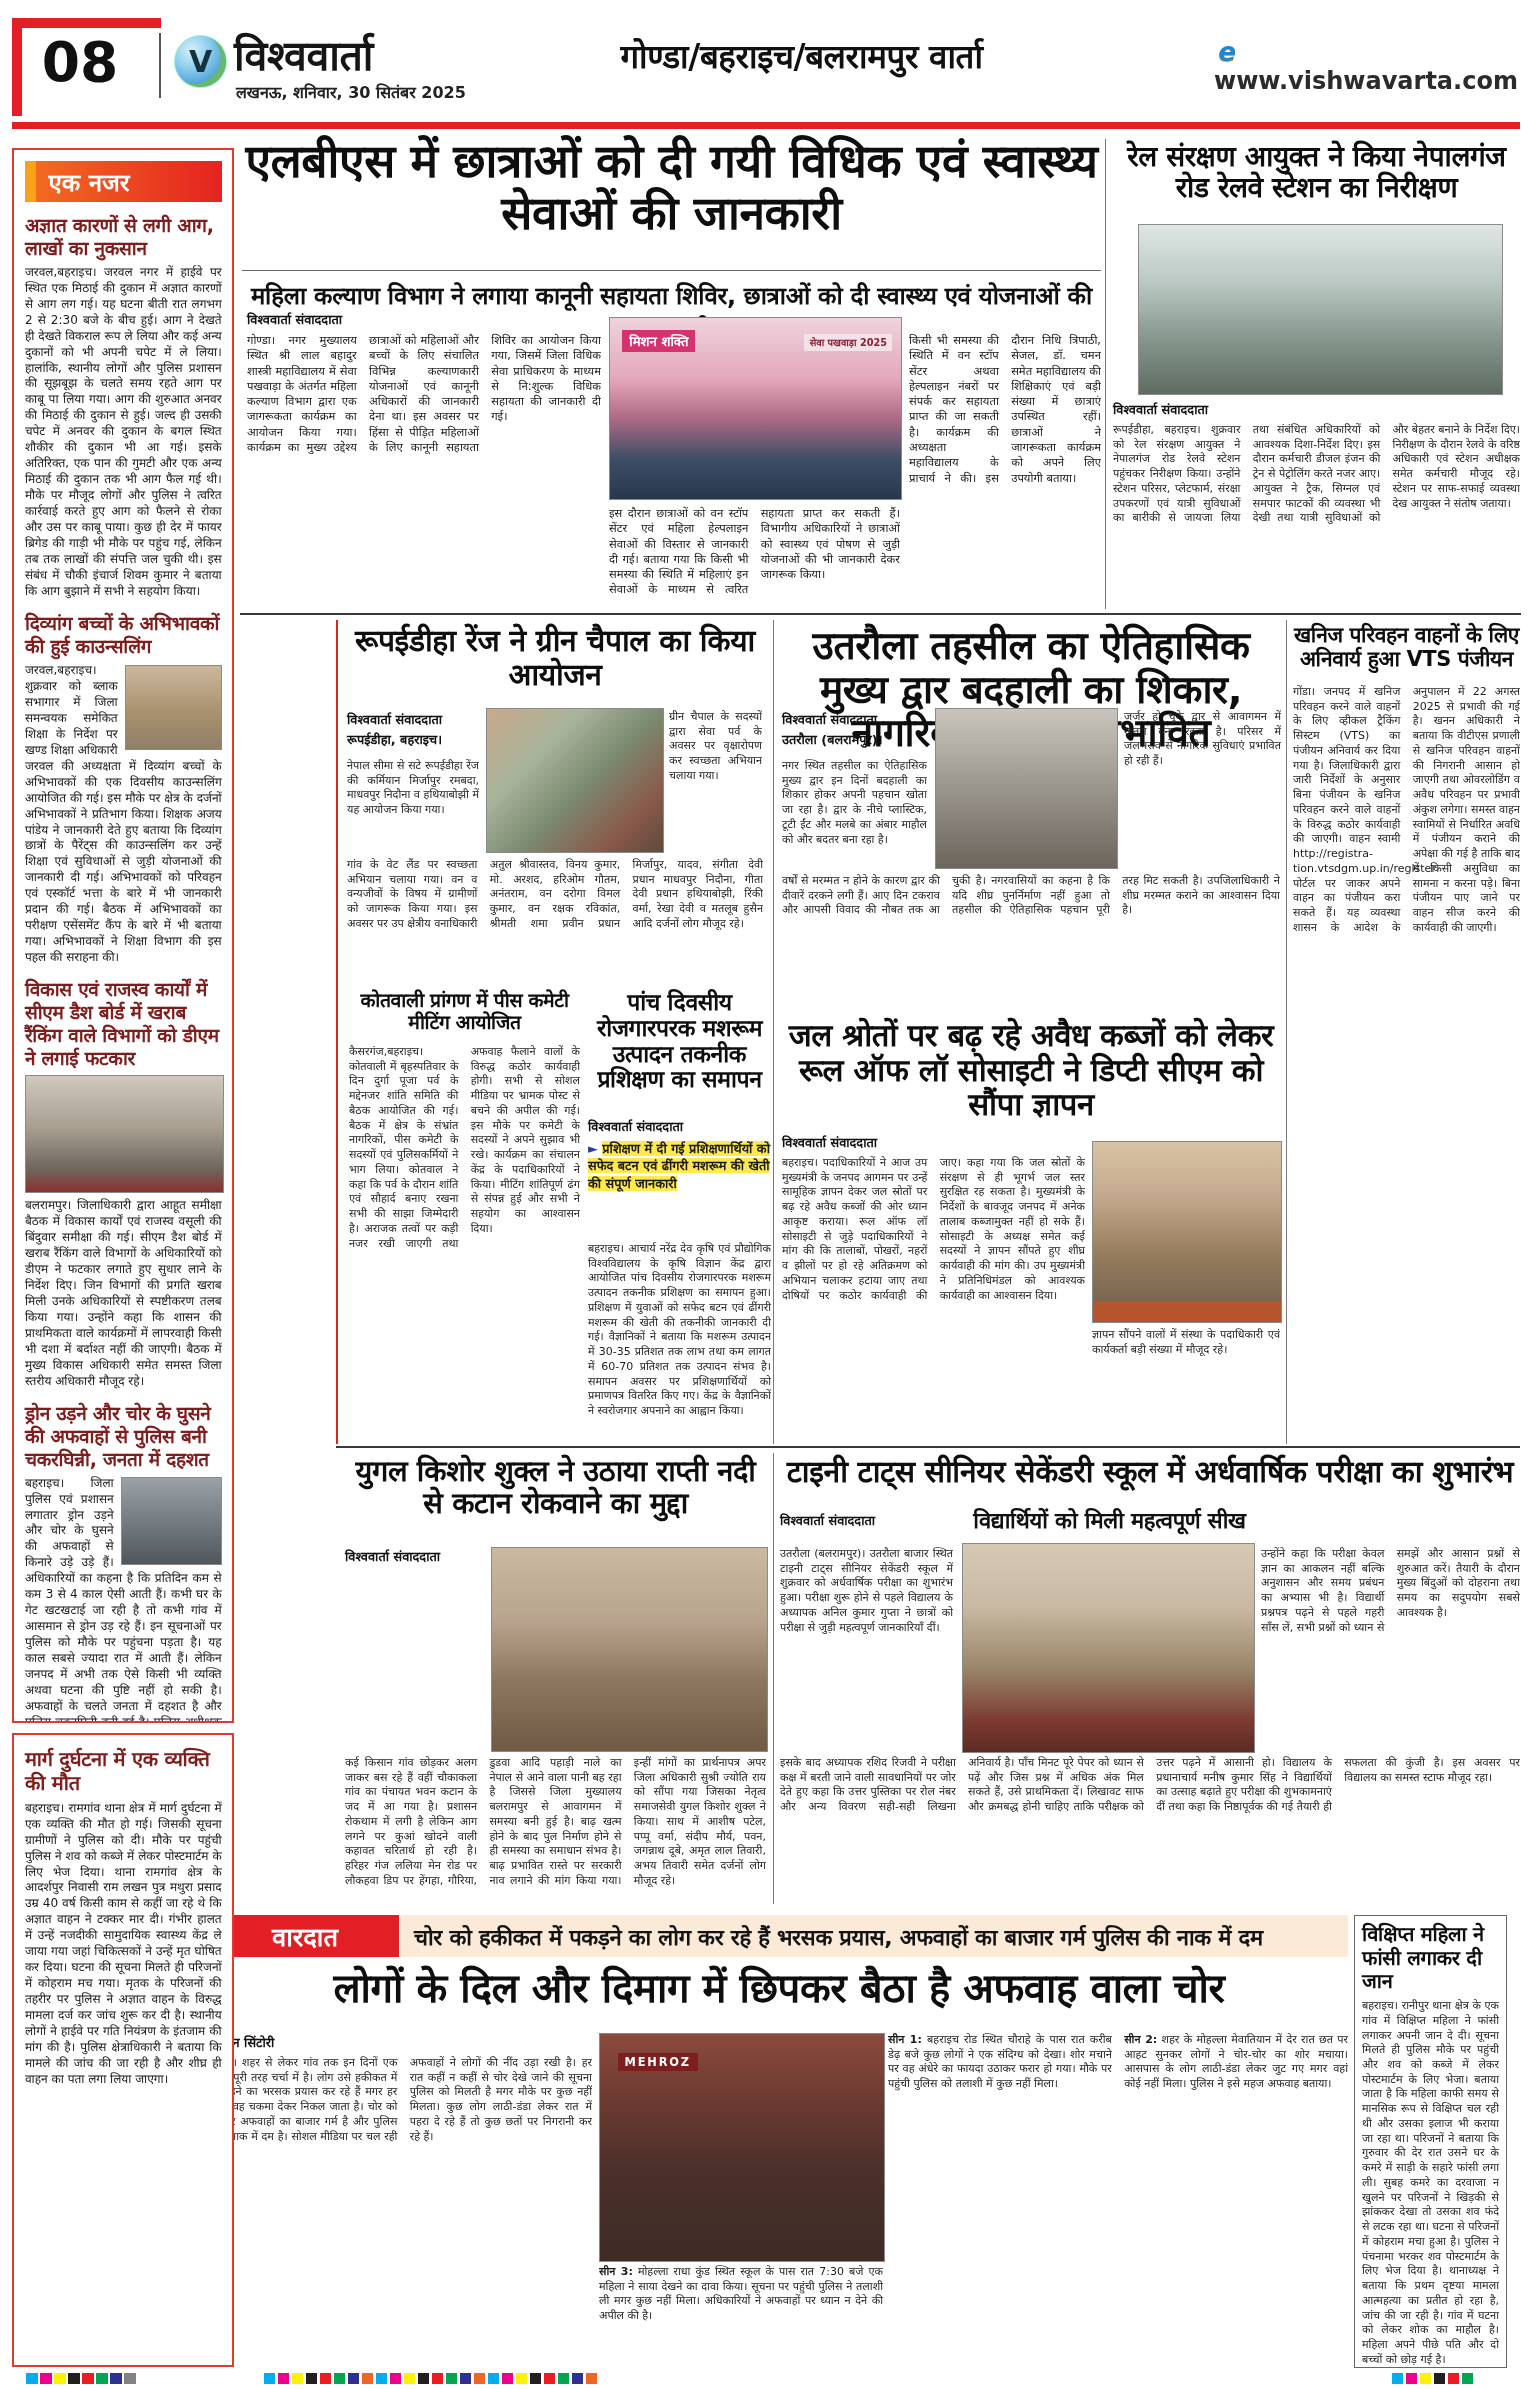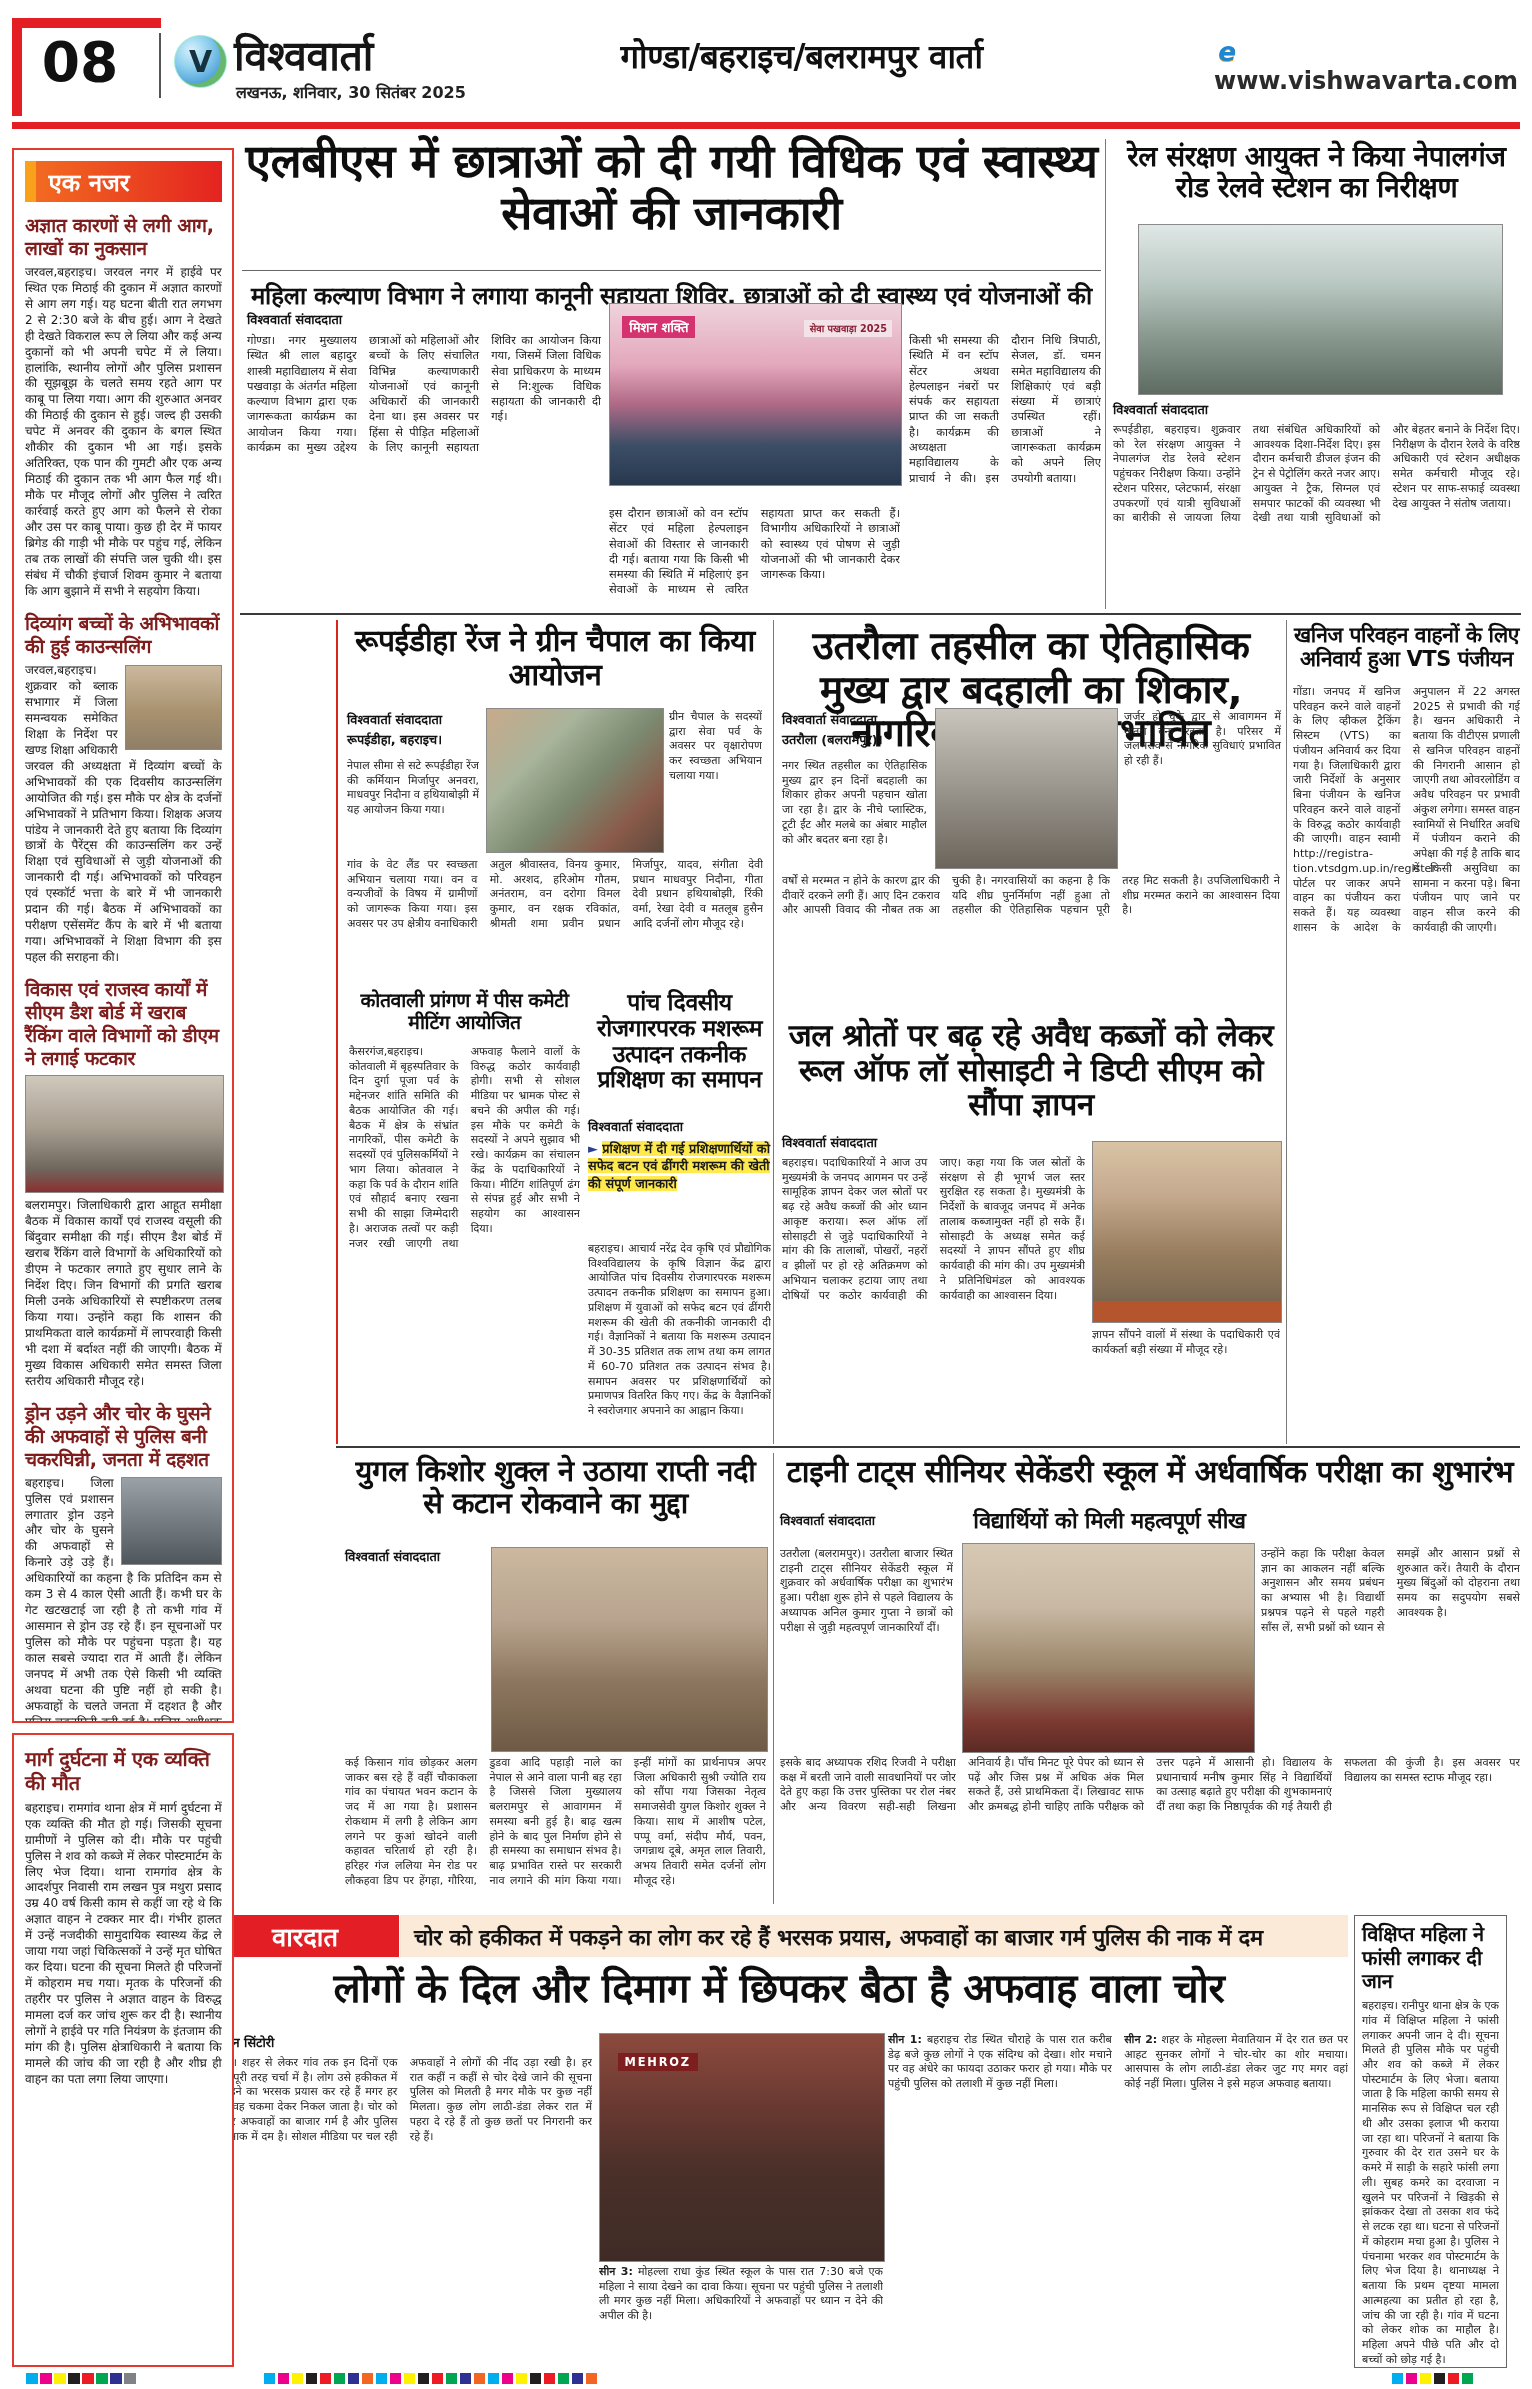--- a/index.html
+++ b/index.html
@@ -91,42 +91,42 @@
         <span class="ph-inline fl-r" style="display:block;width:99px;height:86px;background:linear-gradient(180deg,#9aa2a8 0%,#6e7а7f 50%,#4f565c 100%);background:linear-gradient(180deg,#9aa2a8,#4f565c);"></span>
         <span>बहराइच। जिला पुलिस एवं प्रशासन लगातार ड्रोन उड़ने और चोर के घुसने की अफवाहों से किनारे उड़े उड़े हैं। अधिकारियों का कहना है कि प्रतिदिन कम से कम 3 से 4 काल ऐसी आती हैं। कभी घर के गेट खटखटाई जा रही है तो कभी गांव में आसमान से ड्रोन उड़ रहे हैं। इन सूचनाओं पर पुलिस को मौके पर पहुंचना पड़ता है। यह काल सबसे ज्यादा रात में आती हैं। लेकिन जनपद में अभी तक ऐसे किसी भी व्यक्ति अथवा घटना की पुष्टि नहीं हो सकी है। अफवाहों के चलते जनता में दहशत है और पुलिस चकरघिन्नी बनी हुई है। पुलिस अधीक्षक ने लोगों से अपील की है कि अफवाहों पर ध्यान न दें तथा किसी भी संदिग्ध गतिविधि की सूचना तत्काल पुलिस को दें।</span>
       </div>
     </div>
   </div>
 
   <div class="abs hl" style="left:242px;top:136px;width:859px;font-size:46px;">एलबीएस में छात्राओं को दी गयी विधिक एवं स्वास्थ्य सेवाओं की जानकारी</div>
   <div class="abs subhead" style="left:242px;top:270px;width:859px;font-size:24px;border-top:1.8px solid #666;padding-top:7px;">महिला कल्याण विभाग ने लगाया कानूनी सहायता शिविर, छात्राओं को दी स्वास्थ्य एवं योजनाओं की जानकारी</div>
   <div class="abs byline" style="left:247px;top:310px;">विश्ववार्ता संवाददाता</div>
   <div class="abs body-txt cols3" style="left:247px;top:333px;width:354px;height:277px;font-size:11.4px;">गोण्डा। नगर मुख्यालय स्थित श्री लाल बहादुर शास्त्री महाविद्यालय में सेवा पखवाड़ा के अंतर्गत महिला कल्याण विभाग द्वारा एक जागरूकता कार्यक्रम का आयोजन किया गया। कार्यक्रम का मुख्य उद्देश्य छात्राओं को महिलाओं और बच्चों के लिए संचालित विभिन्न कल्याणकारी योजनाओं एवं कानूनी अधिकारों की जानकारी देना था। इस अवसर पर हिंसा से पीड़ित महिलाओं के लिए कानूनी सहायता शिविर का आयोजन किया गया, जिसमें जिला विधिक सेवा प्राधिकरण के माध्यम से नि:शुल्क विधिक सहायता की जानकारी दी गई।</div>
-  <div class="photo" style="left:609px;top:303px;width:291px;height:181px;background:linear-gradient(180deg,#efd3dc 0%,#e3a7bb 34%,#b06a86 55%,#3c4e66 78%,#27384e 100%);">
+  <div class="photo" style="left:609px;top:317px;width:291px;height:181px;background:linear-gradient(180deg,#efd3dc 0%,#e3a7bb 34%,#b06a86 55%,#3c4e66 78%,#27384e 100%);">
     <span class="ov" style="left:12.3px;top:12.3px;background:#d5336f;color:#fff;font-size:13.2px;padding:1.8px 7px;">मिशन शक्ति</span>
     <span class="ov" style="right:8.8px;top:16px;background:#f3e3e8;color:#8c1d33;font-size:9.7px;padding:1.8px 5.3px;">सेवा पखवाड़ा 2025</span>
   </div>
   <div class="abs body-txt cols2" style="left:609px;top:506px;width:291px;height:104px;font-size:11.4px;">इस दौरान छात्राओं को वन स्टॉप सेंटर एवं महिला हेल्पलाइन सेवाओं की विस्तार से जानकारी दी गई। बताया गया कि किसी भी समस्या की स्थिति में महिलाएं इन सेवाओं के माध्यम से त्वरित सहायता प्राप्त कर सकती हैं। विभागीय अधिकारियों ने छात्राओं को स्वास्थ्य एवं पोषण से जुड़ी योजनाओं की भी जानकारी देकर जागरूक किया।</div>
   <div class="abs body-txt cols2" style="left:909px;top:333px;width:192px;height:277px;font-size:11.4px;">किसी भी समस्या की स्थिति में वन स्टॉप सेंटर अथवा हेल्पलाइन नंबरों पर संपर्क कर सहायता प्राप्त की जा सकती है। कार्यक्रम की अध्यक्षता महाविद्यालय के प्राचार्य ने की। इस दौरान निधि त्रिपाठी, सेजल, डॉ. चमन समेत महाविद्यालय की शिक्षिकाएं एवं बड़ी संख्या में छात्राएं उपस्थित रहीं। छात्राओं ने जागरूकता कार्यक्रम को अपने लिए उपयोगी बताया।</div>
 
   <div class="vline" style="left:1105px;top:139px;height:470px;"></div>
   <div class="abs hl" style="left:1113px;top:141px;width:407px;font-size:28px;">रेल संरक्षण आयुक्त ने किया नेपालगंज रोड रेलवे स्टेशन का निरीक्षण</div>
   <div class="photo" style="left:1138px;top:224px;width:363px;height:169px;background:linear-gradient(180deg,#dfe7e5 0%,#b9c7c2 35%,#8a9a90 65%,#5d6b61 100%);"></div>
   <div class="abs byline" style="left:1113px;top:400px;">विश्ववार्ता संवाददाता</div>
   <div class="abs body-txt cols3" style="left:1113px;top:423px;width:407px;height:187px;font-size:11px;">रूपईडीहा, बहराइच। शुक्रवार को रेल संरक्षण आयुक्त ने नेपालगंज रोड रेलवे स्टेशन पहुंचकर निरीक्षण किया। उन्होंने स्टेशन परिसर, प्लेटफार्म, संरक्षा उपकरणों एवं यात्री सुविधाओं का बारीकी से जायजा लिया तथा संबंधित अधिकारियों को आवश्यक दिशा-निर्देश दिए। इस दौरान कर्मचारी डीजल इंजन की ट्रेन से पेट्रोलिंग करते नजर आए। आयुक्त ने ट्रैक, सिग्नल एवं समपार फाटकों की व्यवस्था भी देखी तथा यात्री सुविधाओं को और बेहतर बनाने के निर्देश दिए। निरीक्षण के दौरान रेलवे के वरिष्ठ अधिकारी एवं स्टेशन अधीक्षक समेत कर्मचारी मौजूद रहे। स्टेशन पर साफ-सफाई व्यवस्था देख आयुक्त ने संतोष जताया।</div>
 
   <div class="hr-dark" style="left:240px;top:613px;width:1281px;"></div>
 
   <div class="vsep-red" style="left:336px;top:620px;height:824px;"></div>
   <div class="abs hl" style="left:347px;top:624px;width:416px;font-size:30px;">रूपईडीहा रेंज ने ग्रीन चैपाल का किया आयोजन</div>
   <div class="abs" style="left:347px;top:710px;width:132px;">
     <div class="byline">विश्ववार्ता संवाददाता</div>
     <div class="byline" style="margin-top:1.8px;">रूपईडीहा, बहराइच।</div>
   </div>
-  <div class="abs body-txt" style="left:347px;top:759px;width:132px;height:92px;font-size:11px;">नेपाल सीमा से सटे रूपईडीहा रेंज की कर्मियान मिर्जापुर अनवरा, माधवपुर निदौना व हथियाबोझी में यह आयोजन किया गया।</div>
+  <div class="abs body-txt" style="left:347px;top:759px;width:132px;height:92px;font-size:11px;">नेपाल सीमा से सटे रूपईडीहा रेंज की कर्मियान मिर्जापुर रमबदा, माधवपुर निदौना व हथियाबोझी में यह आयोजन किया गया।</div>
   <div class="photo" style="left:486px;top:708px;width:176px;height:143px;background:linear-gradient(135deg,#c9a98a 0%,#a8b49b 30%,#7b8a70 55%,#8a5a4a 80%,#5d4a3c 100%);"></div>
   <div class="abs body-txt" style="left:669px;top:710px;width:93px;height:141px;font-size:11px;">ग्रीन चैपाल के सदस्यों द्वारा सेवा पर्व के अवसर पर वृक्षारोपण कर स्वच्छता अभियान चलाया गया।</div>
   <div class="abs body-txt cols3" style="left:347px;top:858px;width:416px;height:123px;font-size:11px;">गांव के वेट लैंड पर स्वच्छता अभियान चलाया गया। वन व वन्यजीवों के विषय में ग्रामीणों को जागरूक किया गया। इस अवसर पर उप क्षेत्रीय वनाधिकारी अतुल श्रीवास्तव, विनय कुमार, मो. अरशद, हरिओम गौतम, अनंतराम, वन दरोगा विमल कुमार, वन रक्षक रविकांत, श्रीमती शमा प्रवीन प्रधान मिर्जापुर, यादव, संगीता देवी प्रधान माधवपुर निदौना, गीता देवी प्रधान हथियाबोझी, रिंकी वर्मा, रेखा देवी व मतलूब हुसैन आदि दर्जनों लोग मौजूद रहे।</div>
 
   <div class="abs hl" style="left:349px;top:990px;width:231px;font-size:19.4px;">कोतवाली प्रांगण में पीस कमेटी मीटिंग आयोजित</div>
   <div class="abs body-txt cols2" style="left:349px;top:1045px;width:231px;height:396px;font-size:11px;">कैसरगंज,बहराइच। कोतवाली में बृहस्पतिवार के दिन दुर्गा पूजा पर्व के मद्देनजर शांति समिति की बैठक आयोजित की गई। बैठक में क्षेत्र के संभ्रांत नागरिकों, पीस कमेटी के सदस्यों एवं पुलिसकर्मियों ने भाग लिया। कोतवाल ने कहा कि पर्व के दौरान शांति एवं सौहार्द बनाए रखना सभी की साझा जिम्मेदारी है। अराजक तत्वों पर कड़ी नजर रखी जाएगी तथा अफवाह फैलाने वालों के विरुद्ध कठोर कार्यवाही होगी। सभी से सोशल मीडिया पर भ्रामक पोस्ट से बचने की अपील की गई। इस मौके पर कमेटी के सदस्यों ने अपने सुझाव भी रखे। कार्यक्रम का संचालन केंद्र के पदाधिकारियों ने किया। मीटिंग शांतिपूर्ण ढंग से संपन्न हुई और सभी ने सहयोग का आश्वासन दिया।</div>
 
   <div class="abs hl" style="left:588px;top:990px;width:183px;font-size:23px;">पांच दिवसीय रोजगारपरक मशरूम उत्पादन तकनीक प्रशिक्षण का समापन</div>
   <div class="abs byline" style="left:588px;top:1117px;">विश्ववार्ता संवाददाता</div>
   <div class="abs note" style="left:588px;top:1140px;width:183px;">

